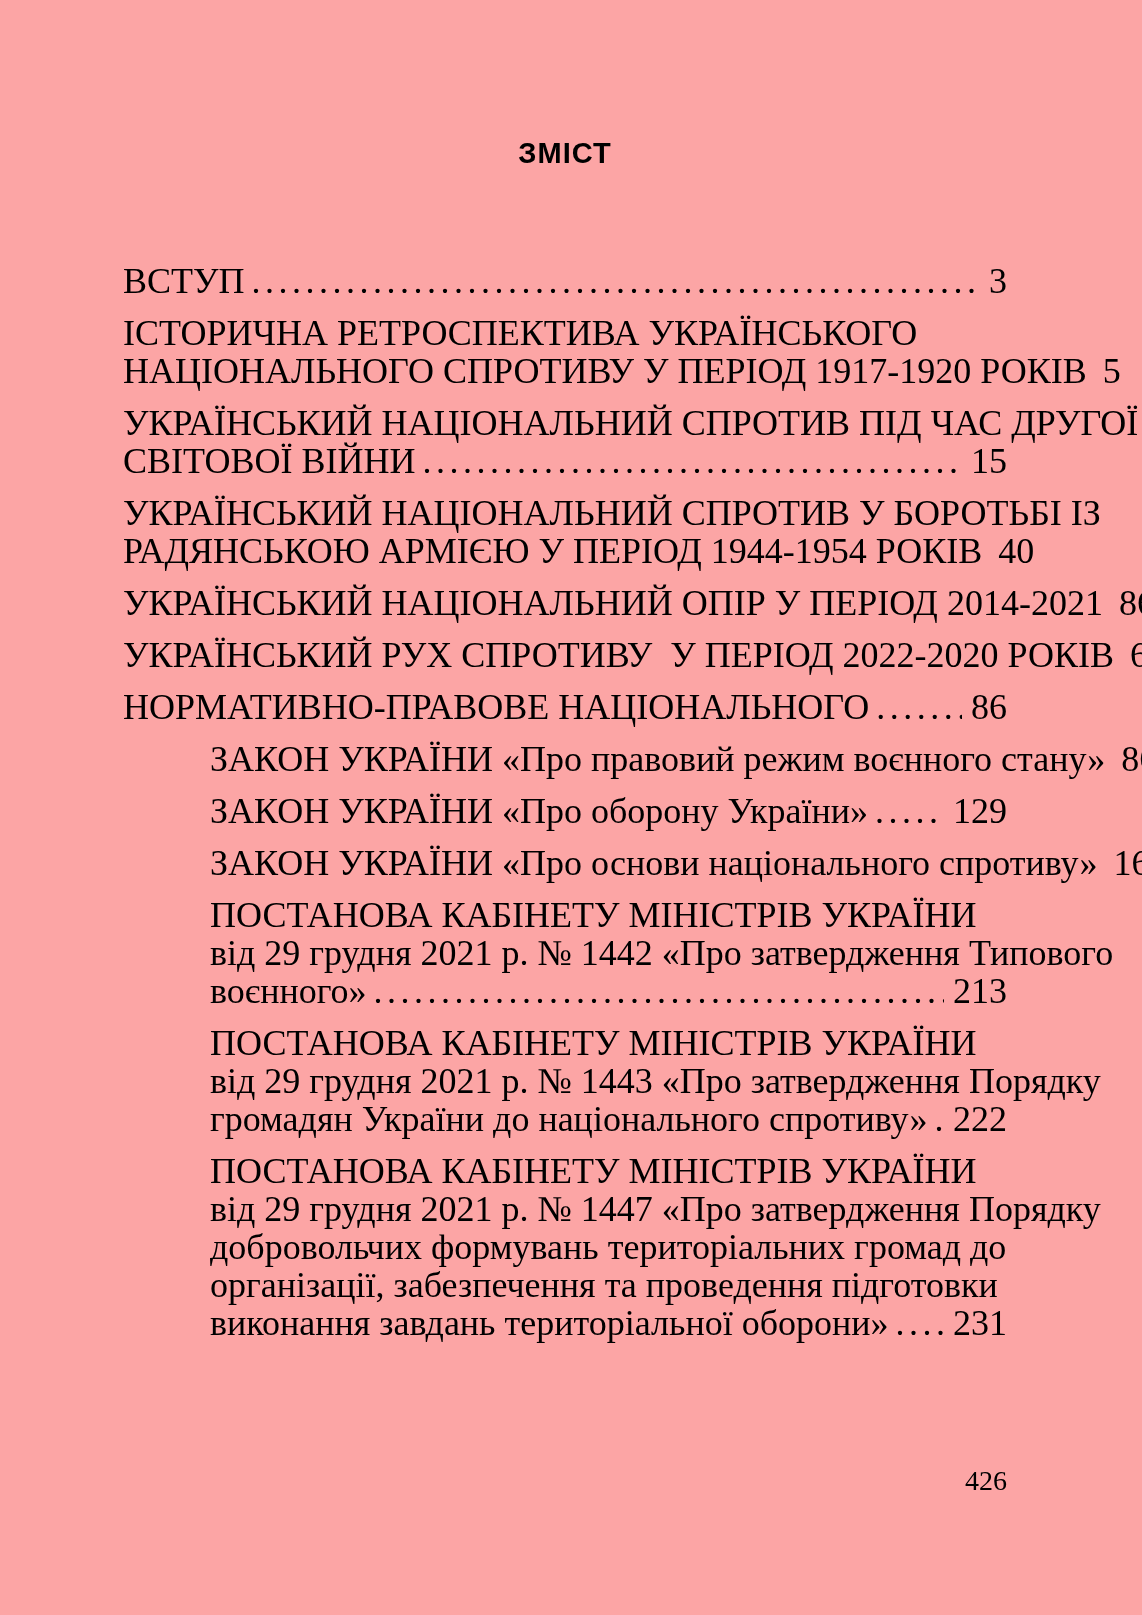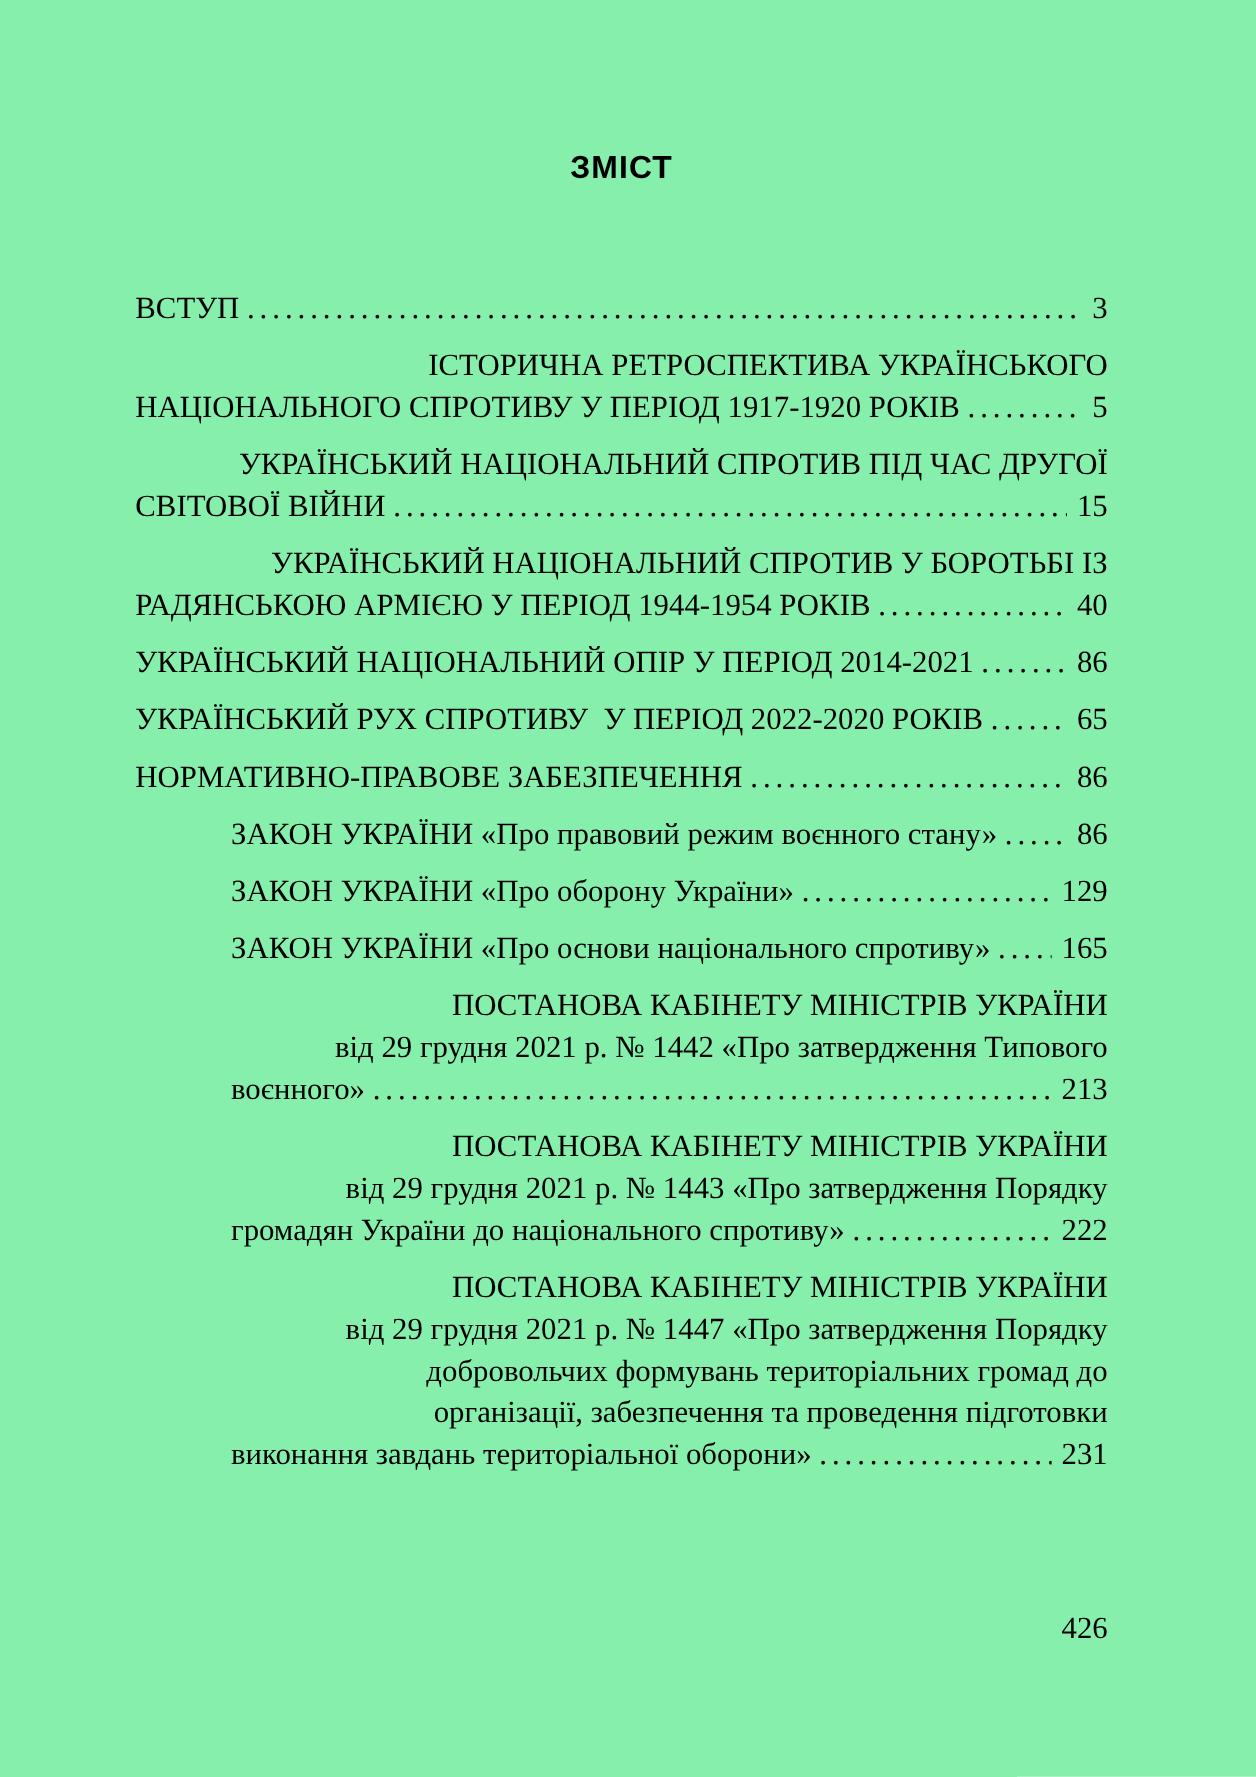--- a/index.html
+++ b/index.html
@@ -11,39 +11,38 @@
     height: 1615px;
     background: #ffffff;
     color: #000000;
     font-family: "Liberation Serif", "DejaVu Serif", serif;
     position: relative;
     overflow: hidden;
   }
   .page {
     position: absolute;
     inset: 0;
-    background: #86efac;
+    background: #fca5a5;
   }
   .doc-title {
     margin: 138px 135px 0 123px;
     text-align: center;
     font-family: "Liberation Sans", "DejaVu Sans", sans-serif;
     font-weight: bold;
     font-size: 29px;
     line-height: 30px;
     letter-spacing: 1px;
   }
   .toc {
     margin: 94px 135px 0 123px; 
   }
   .entry {
-    font-size: 28px;
+    font-size: 36px;
     line-height: 38px;
     margin-bottom: 14px;
-    text-align: right;
   }
   .entry.indent {
     padding-left: 87px;
   }
   .line {
     white-space: pre;
   }
   .lline {
     display: flex;
     align-items: baseline;
@@ -130,21 +129,21 @@
     <div class="entry">
       <div class="lline">
         <span class="txt">УКРАЇНСЬКИЙ РУХ СПРОТИВУ  У ПЕРІОД 2022-2020 РОКІВ</span>
         <span class="leader">........................................................................................................................................</span>
         <span class="num">65</span>
       </div>
     </div>
 
     <div class="entry">
       <div class="lline">
-        <span class="txt">НОРМАТИВНО-ПРАВОВЕ ЗАБЕЗПЕЧЕННЯ</span>
+        <span class="txt">НОРМАТИВНО-ПРАВОВЕ НАЦІОНАЛЬНОГО</span>
         <span class="leader">........................................................................................................................................</span>
         <span class="num">86</span>
       </div>
     </div>
 
     <div class="entry indent">
       <div class="lline">
         <span class="txt">ЗАКОН УКРАЇНИ «Про правовий режим воєнного стану»</span>
         <span class="leader">........................................................................................................................................</span>
         <span class="num">86</span>

